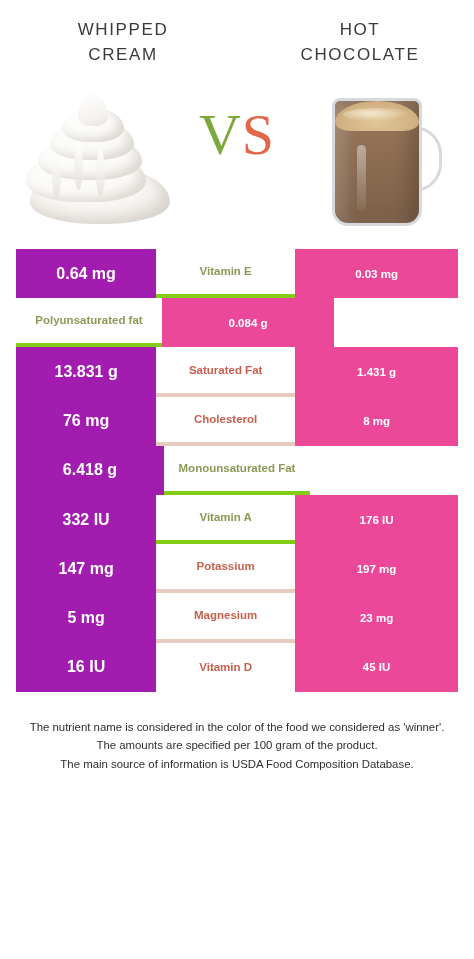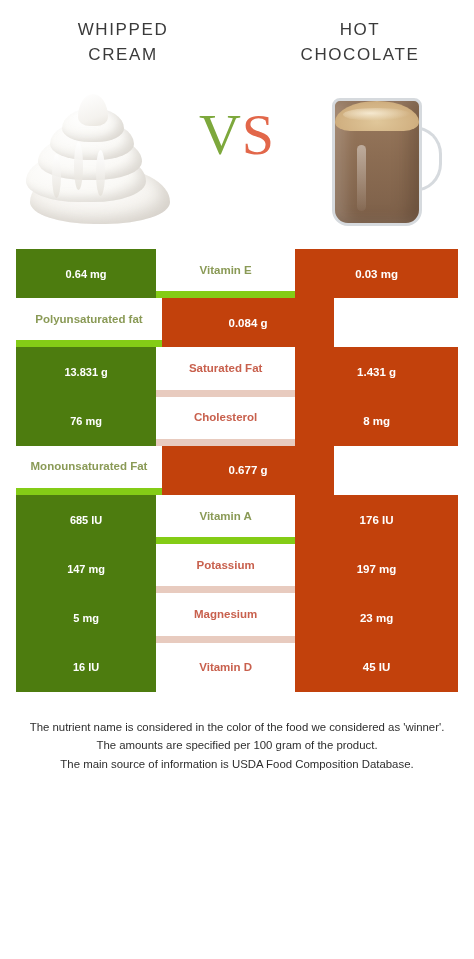--- a/index.html
+++ b/index.html
@@ -173,40 +173,40 @@
   }
   .cell {
     display: flex;
     align-items: center;
     justify-content: center;
     text-align: center;
     box-sizing: border-box;
   }
   .cell-left {
     width: 148px;
-    background: #4d7c0f;
+    background: #a21caf;
     color: #ffffff;
-    font-size: 11px;
+    font-size: 16px;
     font-weight: bold;
   }
   .cell-mid {
     width: 146px;
     background: #ffffff;
     font-size: 11.5px;
     font-weight: bold;
     line-height: 1.3;
-    border-bottom: 7px solid #84cc16;
+    border-bottom: 4px solid #84cc16;
     padding: 0 6px;
   }
   .row:last-child .cell-mid { border-bottom: none; }
   .cell-mid.win-green { color: #8a9a56; }
   .cell-mid.win-red   { color: #c8604d; border-bottom-color: #e8cbbf; }
   .cell-right {
     width: 172px;
-    background: #c2410c;
+    background: #ec4899;
     color: #ffffff;
     font-size: 11.5px;
     font-weight: bold;
   }
 
   
   .footer {
     margin: 26px 20px 0 20px;
     text-align: center;
     font-size: 11.4px;
@@ -272,25 +272,25 @@
       <div class="cell cell-left">13.831 g</div>
       <div class="cell cell-mid win-red">Saturated Fat</div>
       <div class="cell cell-right">1.431 g</div>
     </div>
     <div class="row">
       <div class="cell cell-left">76 mg</div>
       <div class="cell cell-mid win-red">Cholesterol</div>
       <div class="cell cell-right">8 mg</div>
     </div>
     <div class="row">
+      <div class="cell cell-left">6.418 g</div>
       <div class="cell cell-mid win-green">Monounsaturated Fat</div>
-      <div class="cell cell-right">0.677 g</div>
-    </div>
-    <div class="row">
-      <div class="cell cell-left">685 IU</div>
+    </div>
+    <div class="row">
+      <div class="cell cell-left">332 IU</div>
       <div class="cell cell-mid win-green">Vitamin A</div>
       <div class="cell cell-right">176 IU</div>
     </div>
     <div class="row">
       <div class="cell cell-left">147 mg</div>
       <div class="cell cell-mid win-red">Potassium</div>
       <div class="cell cell-right">197 mg</div>
     </div>
     <div class="row">
       <div class="cell cell-left">5 mg</div>

